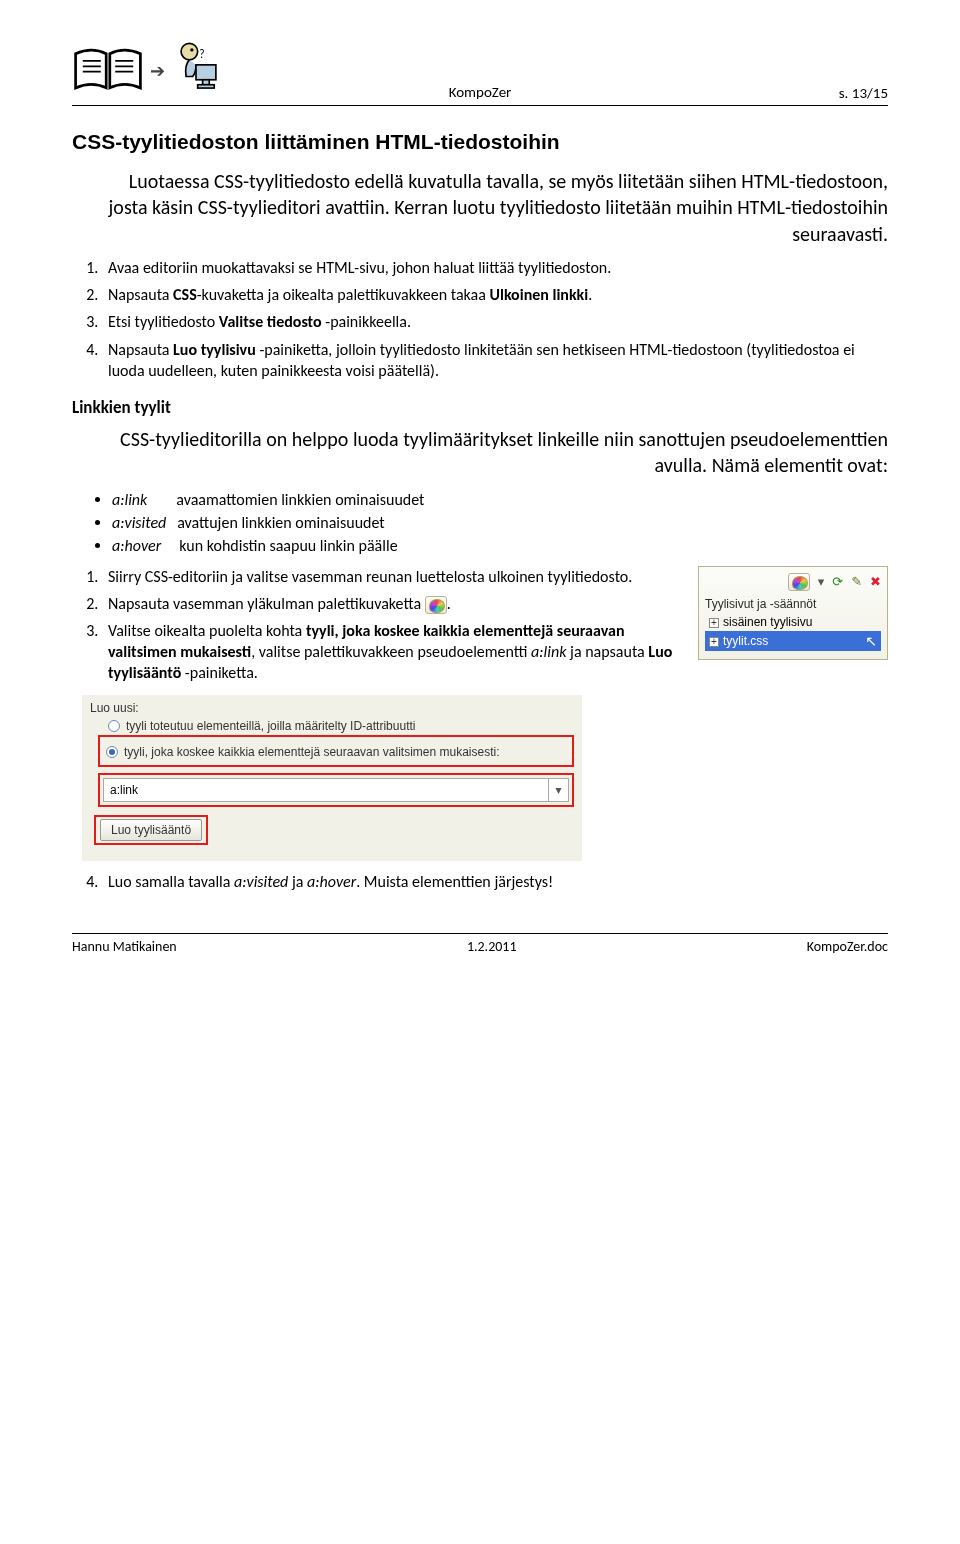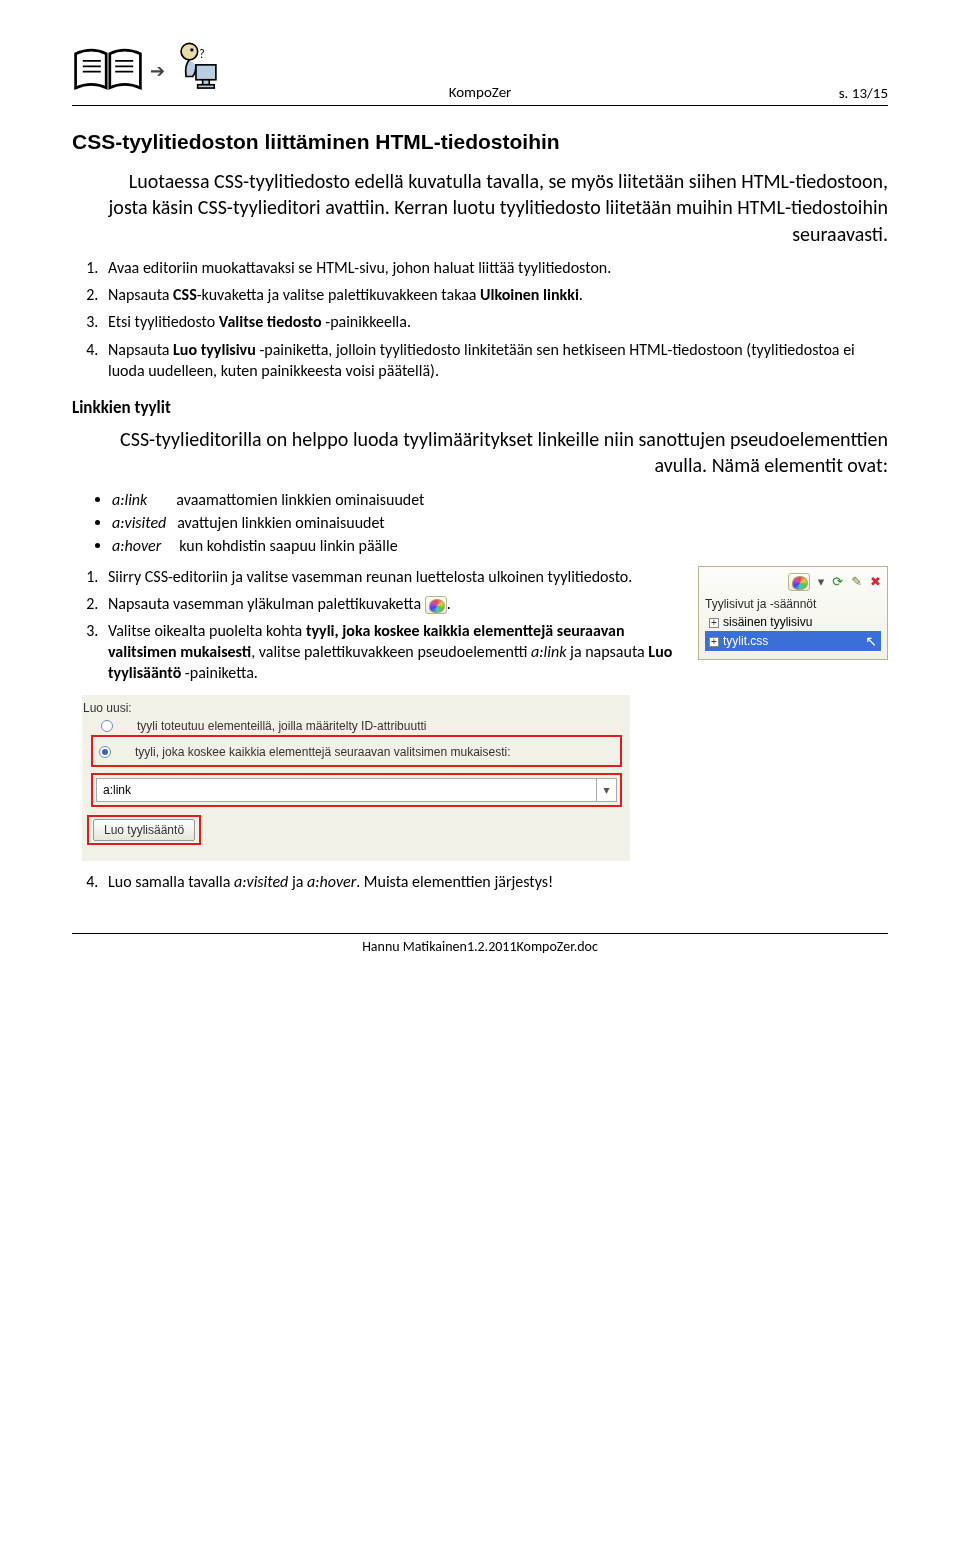--- a/index.html
+++ b/index.html
@@ -82,43 +82,43 @@
   .fp-toolbar span { font-size: 13px; }
   .fp-title { color: #2a2a2a; padding: 2px 0; }
   .fp-item { padding: 2px 4px; }
   .fp-item.sel { background: #3a6fd8; color: #fff; display:flex; align-items:center; justify-content:space-between;}
   .fp-item .plus { display:inline-block; width:10px; height:10px; border:1px solid #888; text-align:center; line-height:8px; font-size:10px; margin-right:4px; color:#333; background:#fff;}
   .fp-item.sel .plus { color:#333;}
   .cursor { font-size:14px; color:#fff;}
   .clearfix::after { content:""; display:block; clear:both;}
   
   .dialog {
-    width: 548px;
+    width: 500px;
     margin: 10px 0 10px 10px;
     font-family: Tahoma, Arial, sans-serif;
     font-size: 12px;
     color: #333;
     background: #f2f1e8;
-    padding: 6px 8px 10px 1px;
+    padding: 6px 8px 10px 8px;
   }
   .dialog .lbl-top { color:#333; margin-bottom:4px;}
-  .dialog .optrow { display:flex; align-items:center; gap:24px; margin:4px 0 2px 18px;}
+  .dialog .optrow { display:flex; align-items:center; gap:6px; margin:4px 0 2px 18px;}
   .dialog .radio { width:12px;height:12px;border-radius:50%;border:1px solid #6a8ac2;background:#fff; display:inline-flex; align-items:center; justify-content:center;}
   .dialog .radio.checked::after{content:"";width:6px;height:6px;border-radius:50%;background:#3d66b4;display:block;}
   .dialog .hint { color:#888; font-style:italic; margin:2px 0 6px 36px;}
   .dialog .redbox { border:2px solid #e21b1b; padding:4px 6px; margin:2px 0 6px 8px;}
   .dialog .field { display:flex; align-items:center; border:1px solid #aaa; background:#fff; height:24px;}
   .dialog .field input { border:0; outline:0; font-size:12px; padding:2px 6px; flex:1; background:transparent; font-family:inherit;}
   .dialog .dd { width:20px; text-align:center; border-left:1px solid #aaa; color:#555; height:100%; line-height:22px;}
   .dialog .btn { display:inline-block; border:1px solid #999; background:linear-gradient(#fefefe,#e7e6db); padding:3px 10px; font-size:12px; border-radius:2px;}
   .dialog .redbox.tight { display:inline-block; padding:2px 4px; margin-left:4px;}
   .footer {
     border-top:1px solid #000;
     display:flex;
-    justify-content:center;
+    justify-content:space-between;
     font-size:14px;
     padding-top:4px;
     margin-top:40px;
   }
   .nowide { width:640px; }
 </style>
 </head>
 <body>
 
 <div class="page">
@@ -148,21 +148,21 @@
     <span class="hdr-right">s. 13/15</span>
   </div>
   </div>
 
   <h1>CSS-tyylitiedoston liittäminen HTML-tiedostoihin</h1>
   <p>Luotaessa CSS-tyylitiedosto edellä kuvatulla tavalla, se myös liitetään siihen HTML-tiedostoon, josta käsin CSS-tyylieditori avattiin. Kerran luotu tyylitiedosto liitetään muihin HTML-tiedostoihin seuraavasti.</p>
 
   <ol>
     <li>Avaa editoriin muokattavaksi se HTML-sivu, johon haluat liittää tyylitiedoston.</li>
     <li>
-      <span>Napsauta </span><span class="b">CSS</span><span>-kuvaketta ja valitse palettikuvakkeen takaa </span><span class="b">Ulkoinen linkki</span><span>.</span>
+      <span>Napsauta </span><span class="b">CSS</span><span>-kuvaketta ja oikealta palettikuvakkeen takaa </span><span class="b">Ulkoinen linkki</span><span>.</span>
     </li>
     <li>
       <span>Etsi tyylitiedosto </span><span class="b">Valitse tiedosto</span><span> -painikkeella.</span>
     </li>
     <li>
       <span>Napsauta </span><span class="b">Luo tyylisivu</span><span> -painiketta, jolloin tyylitiedosto linkitetään sen hetkiseen HTML-tiedostoon (tyylitiedostoa ei luoda uudelleen, kuten painikkeesta voisi päätellä).</span>
     </li>
   </ol>
 
   <h2 class="sub">Linkkien tyylit</h2>

